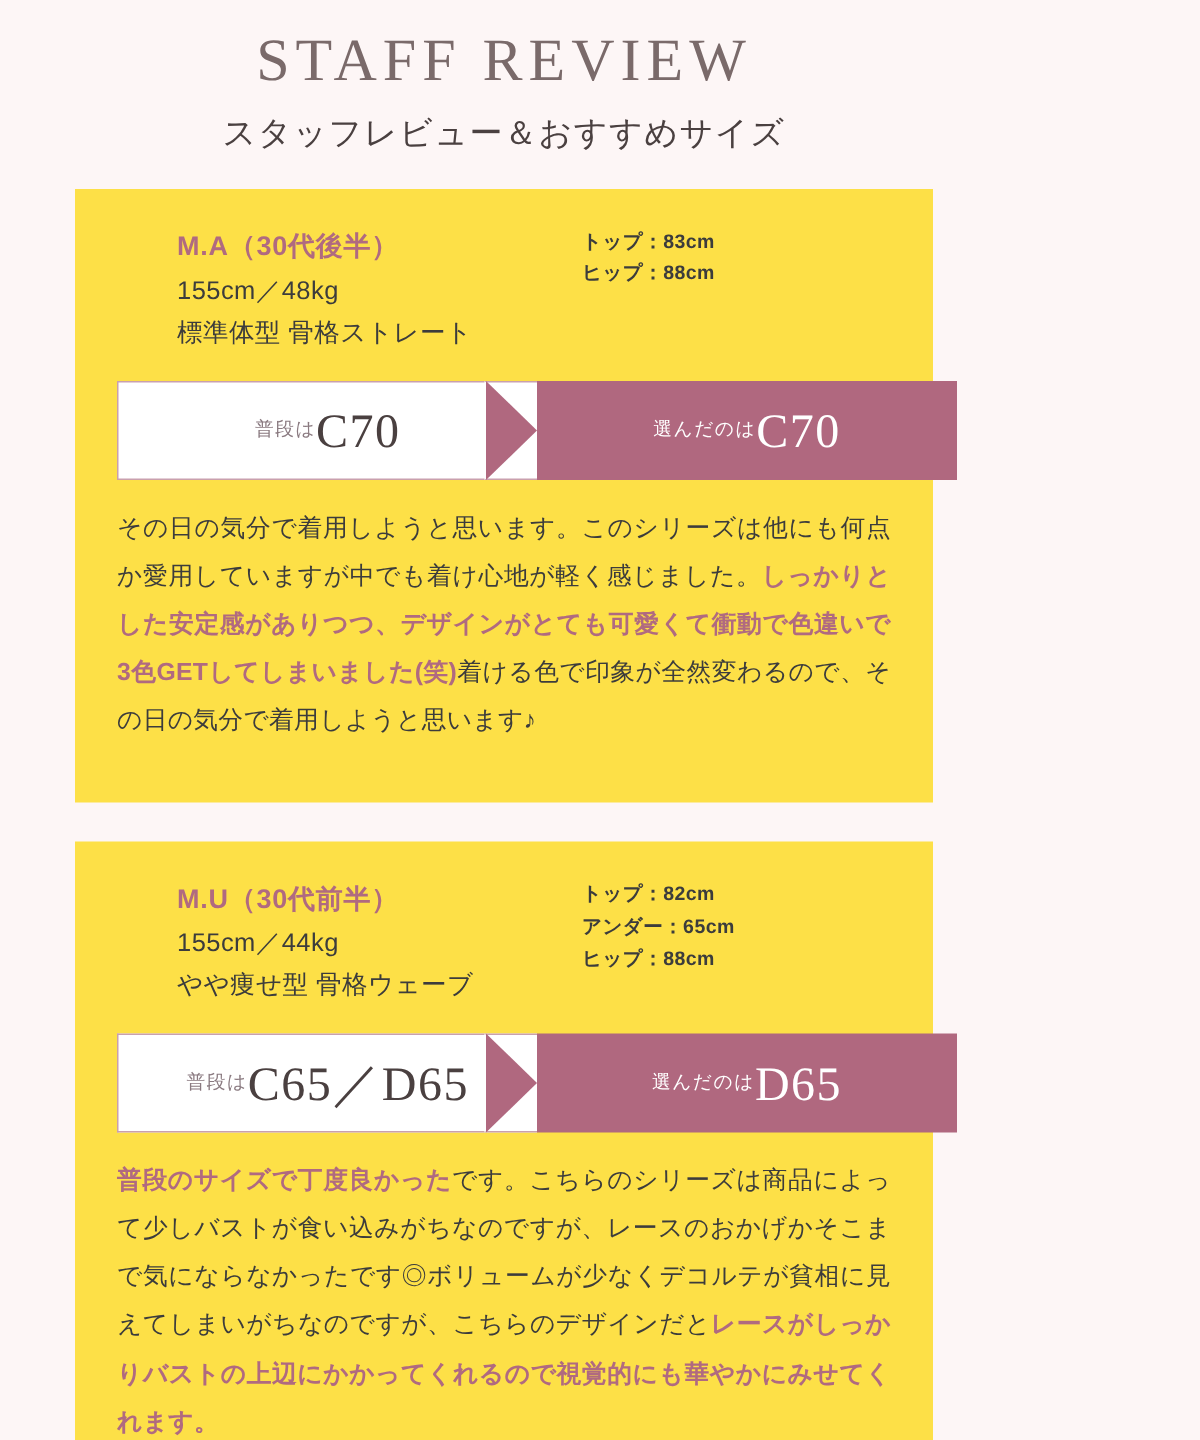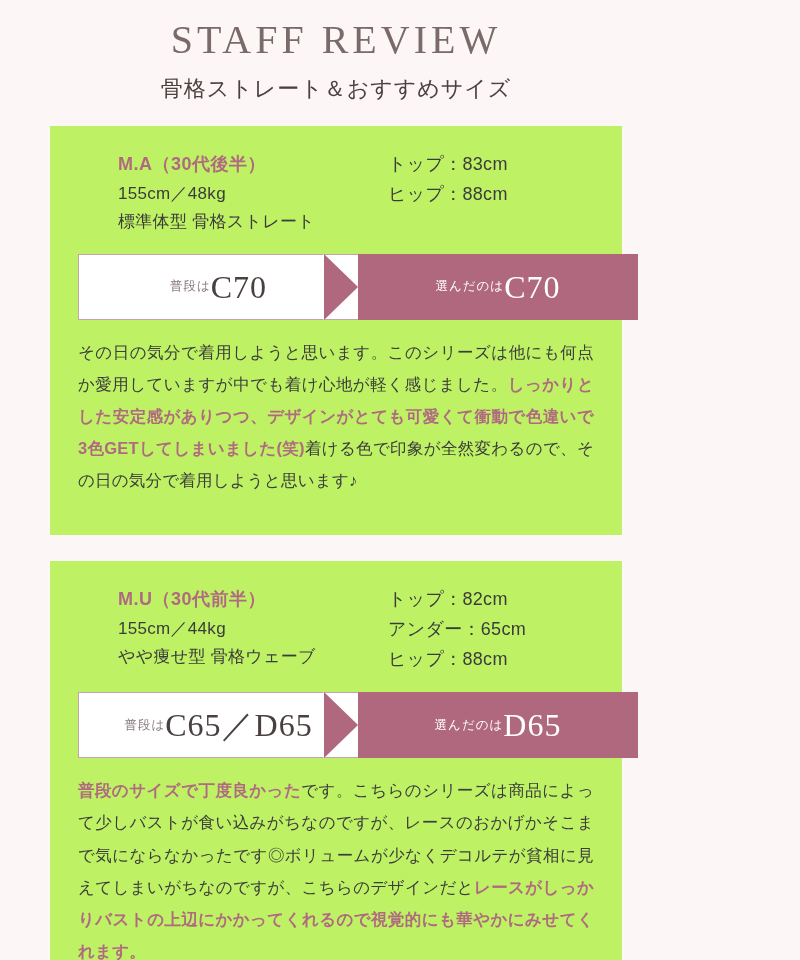--- a/index.html
+++ b/index.html
@@ -38,21 +38,21 @@
   .header .title-ja {
     font-size: 22px;
     letter-spacing: 1px;
     color: #4a4040;
     margin-top: 8px;
     font-weight: 400;
   }
 
   
   .card {
-    background: #bef264;
+    background: #fde047;
     margin-top: 22px;
     padding: 24px 28px 22px 28px;
     box-sizing: border-box;
   }
   .card.second {
     margin-top: 26px;
   }
 
   .profile {
     display: flex;
@@ -75,24 +75,24 @@
     line-height: 1.65;
     letter-spacing: 0.5px;
   }
   .body-line {
     font-size: 17px;
     line-height: 1.65;
     color: #3c3c3c;
     letter-spacing: 0.3px;
   }
   .meas-line {
-    font-size: 18px;
+    font-size: 13px;
     line-height: 1.65;
     color: #3c3c3c;
-    font-weight: normal;
+    font-weight: bold;
     letter-spacing: 0.3px;
   }
 
   
   .sizebar {
     margin: 18px auto 0 auto;
     width: 560px;
     height: 66px;
     display: flex;
     position: relative;
@@ -172,21 +172,21 @@
     font-weight: bold;
   }
 </style>
 </head>
 <body>
 
 <div class="page">
 
   <div class="header">
     <div class="title-en">STAFF REVIEW</div>
-    <div class="title-ja">骨格ストレート＆おすすめサイズ</div>
+    <div class="title-ja">スタッフレビュー＆おすすめサイズ</div>
   </div>
 
   <div class="card">
     <div class="profile">
       <div class="profile-left">
         <div class="name">M.A（30代後半）</div>
         <div class="body-line">155cm／48kg</div>
         <div class="body-line">標準体型 骨格ストレート</div>
       </div>
       <div class="profile-right">

